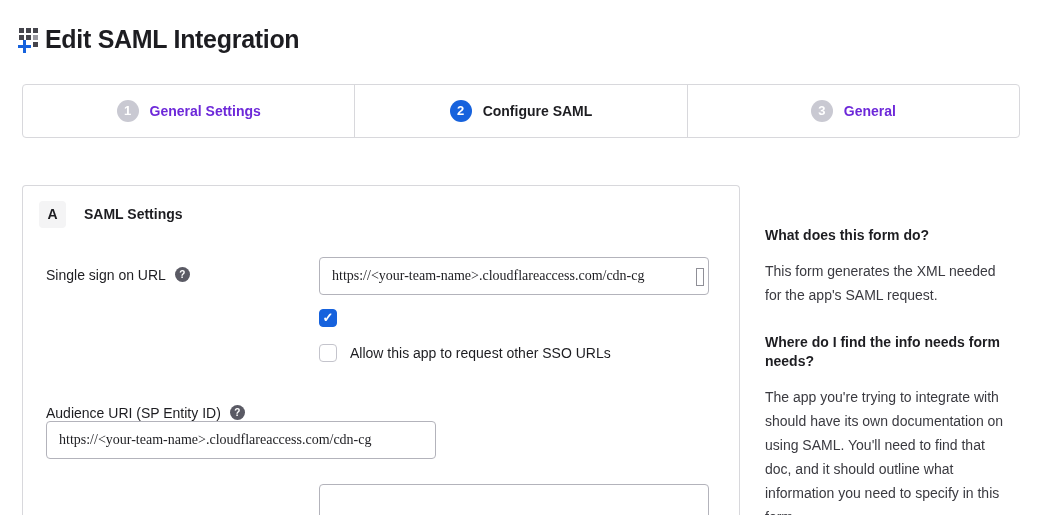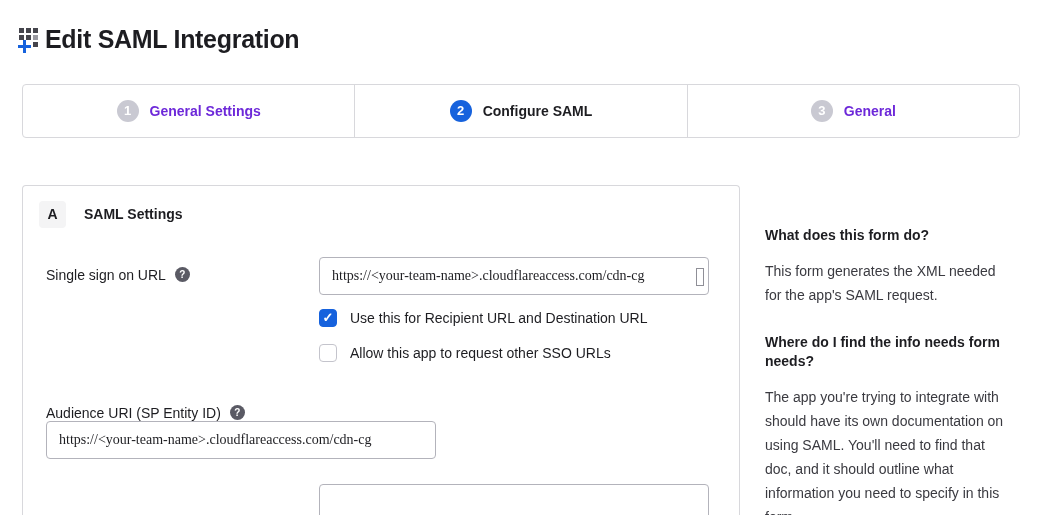--- a/index.html
+++ b/index.html
@@ -161,21 +161,20 @@
         </div>
         <div class="field-control-col">
           <div class="input-wrap">
             <input class="text-input" type="text" value="https://&lt;your-team-name&gt;.cloudflareaccess.com/cdn-cg" style="">
             <span class="text-cursor"></span>
           </div>
           <div class="checkbox-row">
             <span class="checkbox checked">
               <span class="check">✓</span>
             </span>
-            <span class="checkbox-label">Use this for Recipient URL and Destination URL</span>
           </div>
           <div class="checkbox-row">
             <span class="checkbox">
               
             </span>
             <span class="checkbox-label">Allow this app to request other SSO URLs</span>
           </div>
         </div>
       </div>
 

